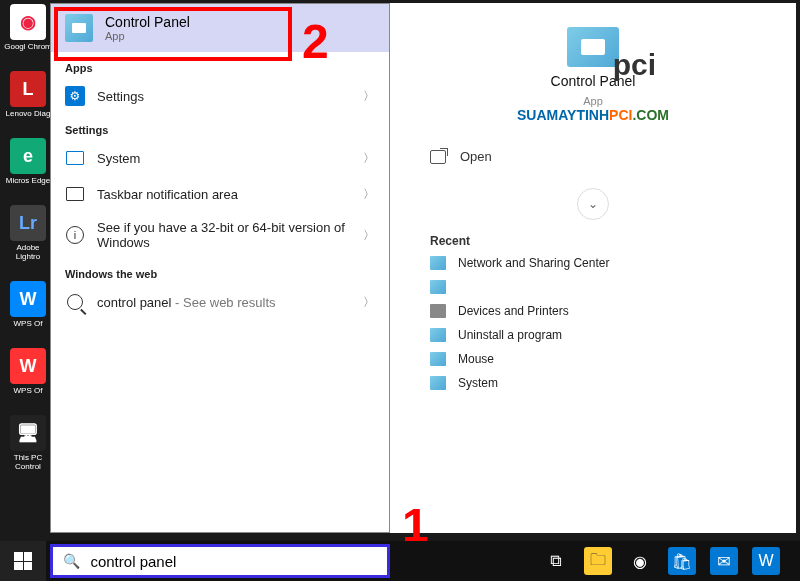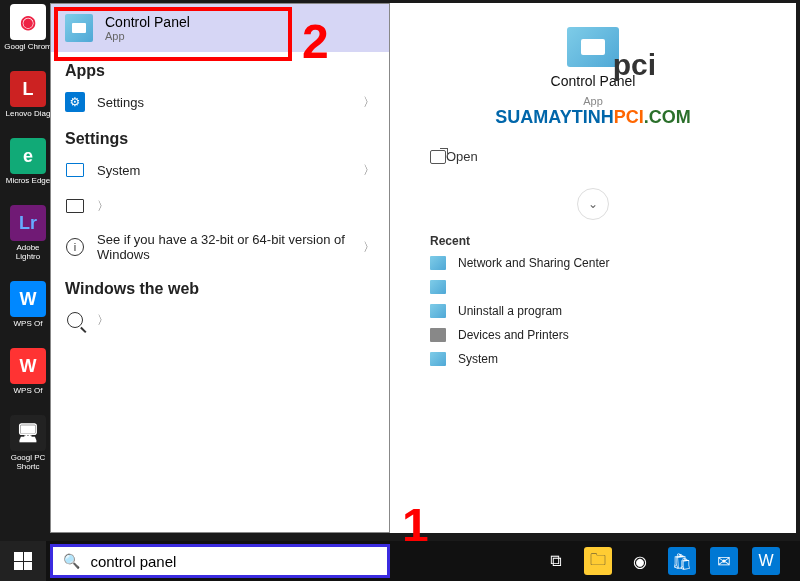--- a/index.html
+++ b/index.html
@@ -9,39 +9,39 @@
     .desktop-icon { display: flex; flex-direction: column; align-items: center; gap: 2px; color: #fff; font-size: 8px; text-align: center; }
     .desktop-icon .ico { width: 36px; height: 36px; border-radius: 4px; display: flex; align-items: center; justify-content: center; font-size: 18px; font-weight: bold; }
     .search-panel { position: absolute; left: 50px; top: 3px; width: 340px; height: 530px; background: #fff; border: 1px solid #888; display: flex; flex-direction: column; }
     .best-match { background: #d6d6f5; padding: 10px 14px; display: flex; align-items: center; gap: 12px; position: relative; }
     .best-match .cp-icon { width: 28px; height: 28px; background: linear-gradient(135deg,#7ecce8,#4fa8d6); border-radius: 2px; display:flex; align-items:center; justify-content:center; }
     .best-match .cp-icon::after { content:""; width:14px; height:10px; background:#fff; border-radius:1px; }
     .best-title { font-size: 14px; color: #000; }
     .best-sub { font-size: 11px; color: #666; }
     .annot-box { position: absolute; border: 4px solid #ff0000; }
     .annot-num { position: absolute; color: #ff0000; font-size: 48px; font-weight: 900; font-family: Arial; }
-    .section-header { font-size: 16px; font-weight: 600; padding: 10px 14px 4px; color: #222; }
+    .section-header { font-size: 11px; font-weight: 600; padding: 10px 14px 4px; color: #222; }
     .result-item { display: flex; align-items: center; gap: 12px; padding: 8px 14px; cursor: pointer; }
     .result-icon { width: 20px; height: 20px; display:flex; align-items:center; justify-content:center; font-size: 14px; color:#333; }
     .result-label { flex: 1; font-size: 13px; color: #222; }
     .result-sublabel { font-size: 13px; color: #777; }
     .chev { color: #666; font-size: 12px; }
     .preview-panel { position: absolute; left: 390px; top: 3px; width: 406px; height: 530px; background: #fff; }
     .preview-top { display: flex; flex-direction: column; align-items: center; padding: 24px 0 6px; gap: 6px; }
     .preview-icon { width: 52px; height: 40px; background: linear-gradient(135deg,#7ecce8,#4fa8d6); border-radius: 3px; display:flex; align-items:center; justify-content:center; }
     .preview-icon::after { content:""; width:24px; height:16px; background:#fff; border-radius:2px; }
     .preview-title { font-size: 14px; color: #111; }
     .preview-sub { font-size: 11px; color: #888; }
-    .watermark { position: absolute; left: 50%; top: 104px; transform: translateX(-50%); font-size: 18px; font-weight: 800; letter-spacing: 0px; white-space: nowrap; }
+    .watermark { position: absolute; left: 50%; top: 104px; transform: translateX(-50%); font-size: 14px; font-weight: 800; letter-spacing: 0px; white-space: nowrap; }
     .wm1 { color:#0066aa; }
     .wm2 { color:#ff6600; }
     .wm3 { color:#2a6f2a; }
     .watermark-logo { position: absolute; right: 140px; top: 45px; font-size: 30px; font-weight: 700; color:#333;}
     .preview-actions { padding: 30px 40px 12px; }
-    .open-row { display:flex; align-items:center; gap: 0; padding: 6px 0; font-size: 13px; color:#333; cursor:pointer; }
+    .open-row { display:flex; align-items:center; gap: 14px; padding: 6px 0; font-size: 13px; color:#333; cursor:pointer; }
     .open-ico { width:16px; height:14px; border:1.5px solid #555; border-radius:2px; position:relative; }
     .open-ico::after { content:""; position:absolute; right:-3px; top:-3px; width:7px; height:7px; border-top:1.5px solid #555; border-right:1.5px solid #555; }
     .expand-btn { width: 32px; height: 32px; border:1px solid #ddd; border-radius:50%; display:flex; align-items:center; justify-content:center; margin: 6px auto 10px; color:#666; font-size:12px; cursor:pointer; }
     .recent-header { font-size: 12px; font-weight:600; color:#333; padding: 4px 40px 8px; }
     .recent-list { padding: 0 40px; display:flex; flex-direction:column; gap: 10px; }
     .recent-item { display:flex; align-items:center; gap: 12px; font-size: 12px; color:#222; cursor:pointer; }
     .recent-ico { width:16px; height:14px; background: linear-gradient(135deg,#7ecce8,#4fa8d6); border-radius:1px; }
     .taskbar { position: absolute; left:0; bottom:0; right:0; height:40px; background:#111; display:flex; align-items:center; }
     .start-btn { width:46px; height:40px; display:flex; align-items:center; justify-content:center; background:#222; }
     .win-logo { width:18px; height:18px; display:grid; grid-template-columns:1fr 1fr; grid-template-rows:1fr 1fr; gap:1px; }
@@ -69,34 +69,34 @@
       </div>
     <div class="desktop-icon">
         <div class="ico" style="background:#c22;color:#fff">L</div>
         <span>Lenovo Diag</span>
       </div>
     <div class="desktop-icon">
         <div class="ico" style="background:#1a7;color:#fff">e</div>
         <span>Micros Edge</span>
       </div>
     <div class="desktop-icon">
-        <div class="ico" style="background:#701a75;color:#6af">Lr</div>
+        <div class="ico" style="background:#404040;color:#6af">Lr</div>
         <span>Adobe Lightro</span>
       </div>
     <div class="desktop-icon">
         <div class="ico" style="background:#08f;color:#fff">W</div>
         <span>WPS Of</span>
       </div>
     <div class="desktop-icon">
         <div class="ico" style="background:#f33;color:#fff">W</div>
         <span>WPS Of</span>
       </div>
     <div class="desktop-icon">
         <div class="ico" style="background:#222;color:#fff">🖥</div>
-        <span>Googl PC Shortc</span>
+        <span>This PC Control</span>
       </div>
   </div>
 
   <div class="search-panel">
     <div class="best-match">
       <div class="cp-icon"></div>
       <div>
         <div class="best-title">Control Panel</div>
         <div class="best-sub">App</div>
       </div>
@@ -116,35 +116,39 @@
       <div class="result-icon">
           <div class="sys-ico"></div>
         </div>
       <div class="result-label">System</div>
       <div class="chev">〉</div>
     </div>
     <div class="result-item">
       <div class="result-icon">
           <div class="sys-ico" style="border-color:#333"></div>
         </div>
+      <div class="result-label">Taskbar notification area</div>
       <div class="chev">〉</div>
     </div>
     <div class="result-item">
       <div class="result-icon">
           <div class="info-ico">i</div>
         </div>
       <div class="result-label">See if you have a 32-bit or 64-bit version of Windows</div>
       <div class="chev">〉</div>
     </div>
 
     <div class="section-header">Windows the web</div>
     <div class="result-item">
       <div class="result-icon">
           <div class="mag-ico"></div>
         </div>
+      <div class="result-label">
+        <span>control panel</span><span class="result-sublabel"> - See web results</span>
+      </div>
       <div class="chev">〉</div>
     </div>
   </div>
 
   <div class="preview-panel">
     <div class="preview-top">
       <div class="preview-icon"></div>
       <div class="preview-title">Control Panel</div>
       <div class="preview-sub">App</div>
     </div>
@@ -164,26 +168,30 @@
     <div class="recent-header">Recent</div>
     <div class="recent-list">
       <div class="recent-item">
           <div class="recent-ico"></div>
           <span>Network and Sharing Center</span>
         </div>
       <div class="recent-item">
           <div class="recent-ico"></div>
         </div>
       <div class="recent-item">
-          <div class="recent-ico"></div>
-          <span>Uninstall a program</span>
-        </div>
-      <div class="recent-item">
           <div class="recent-ico" style="background:#888"></div>
           <span>Devices and Printers</span>
+        </div>
+      <div class="recent-item">
+          <div class="recent-ico"></div>
+          <span>Uninstall a program</span>
+        </div>
+      <div class="recent-item">
+          <div class="recent-ico"></div>
+          <span>Mouse</span>
         </div>
       <div class="recent-item">
           <div class="recent-ico"></div>
           <span>System</span>
         </div>
     </div>
   </div>
 
   <div class="annot-box" style="left:54px; top:7px; width:238px; height:54px;"></div>
   <div class="annot-num" style="left:302px; top:14px;">2</div>

